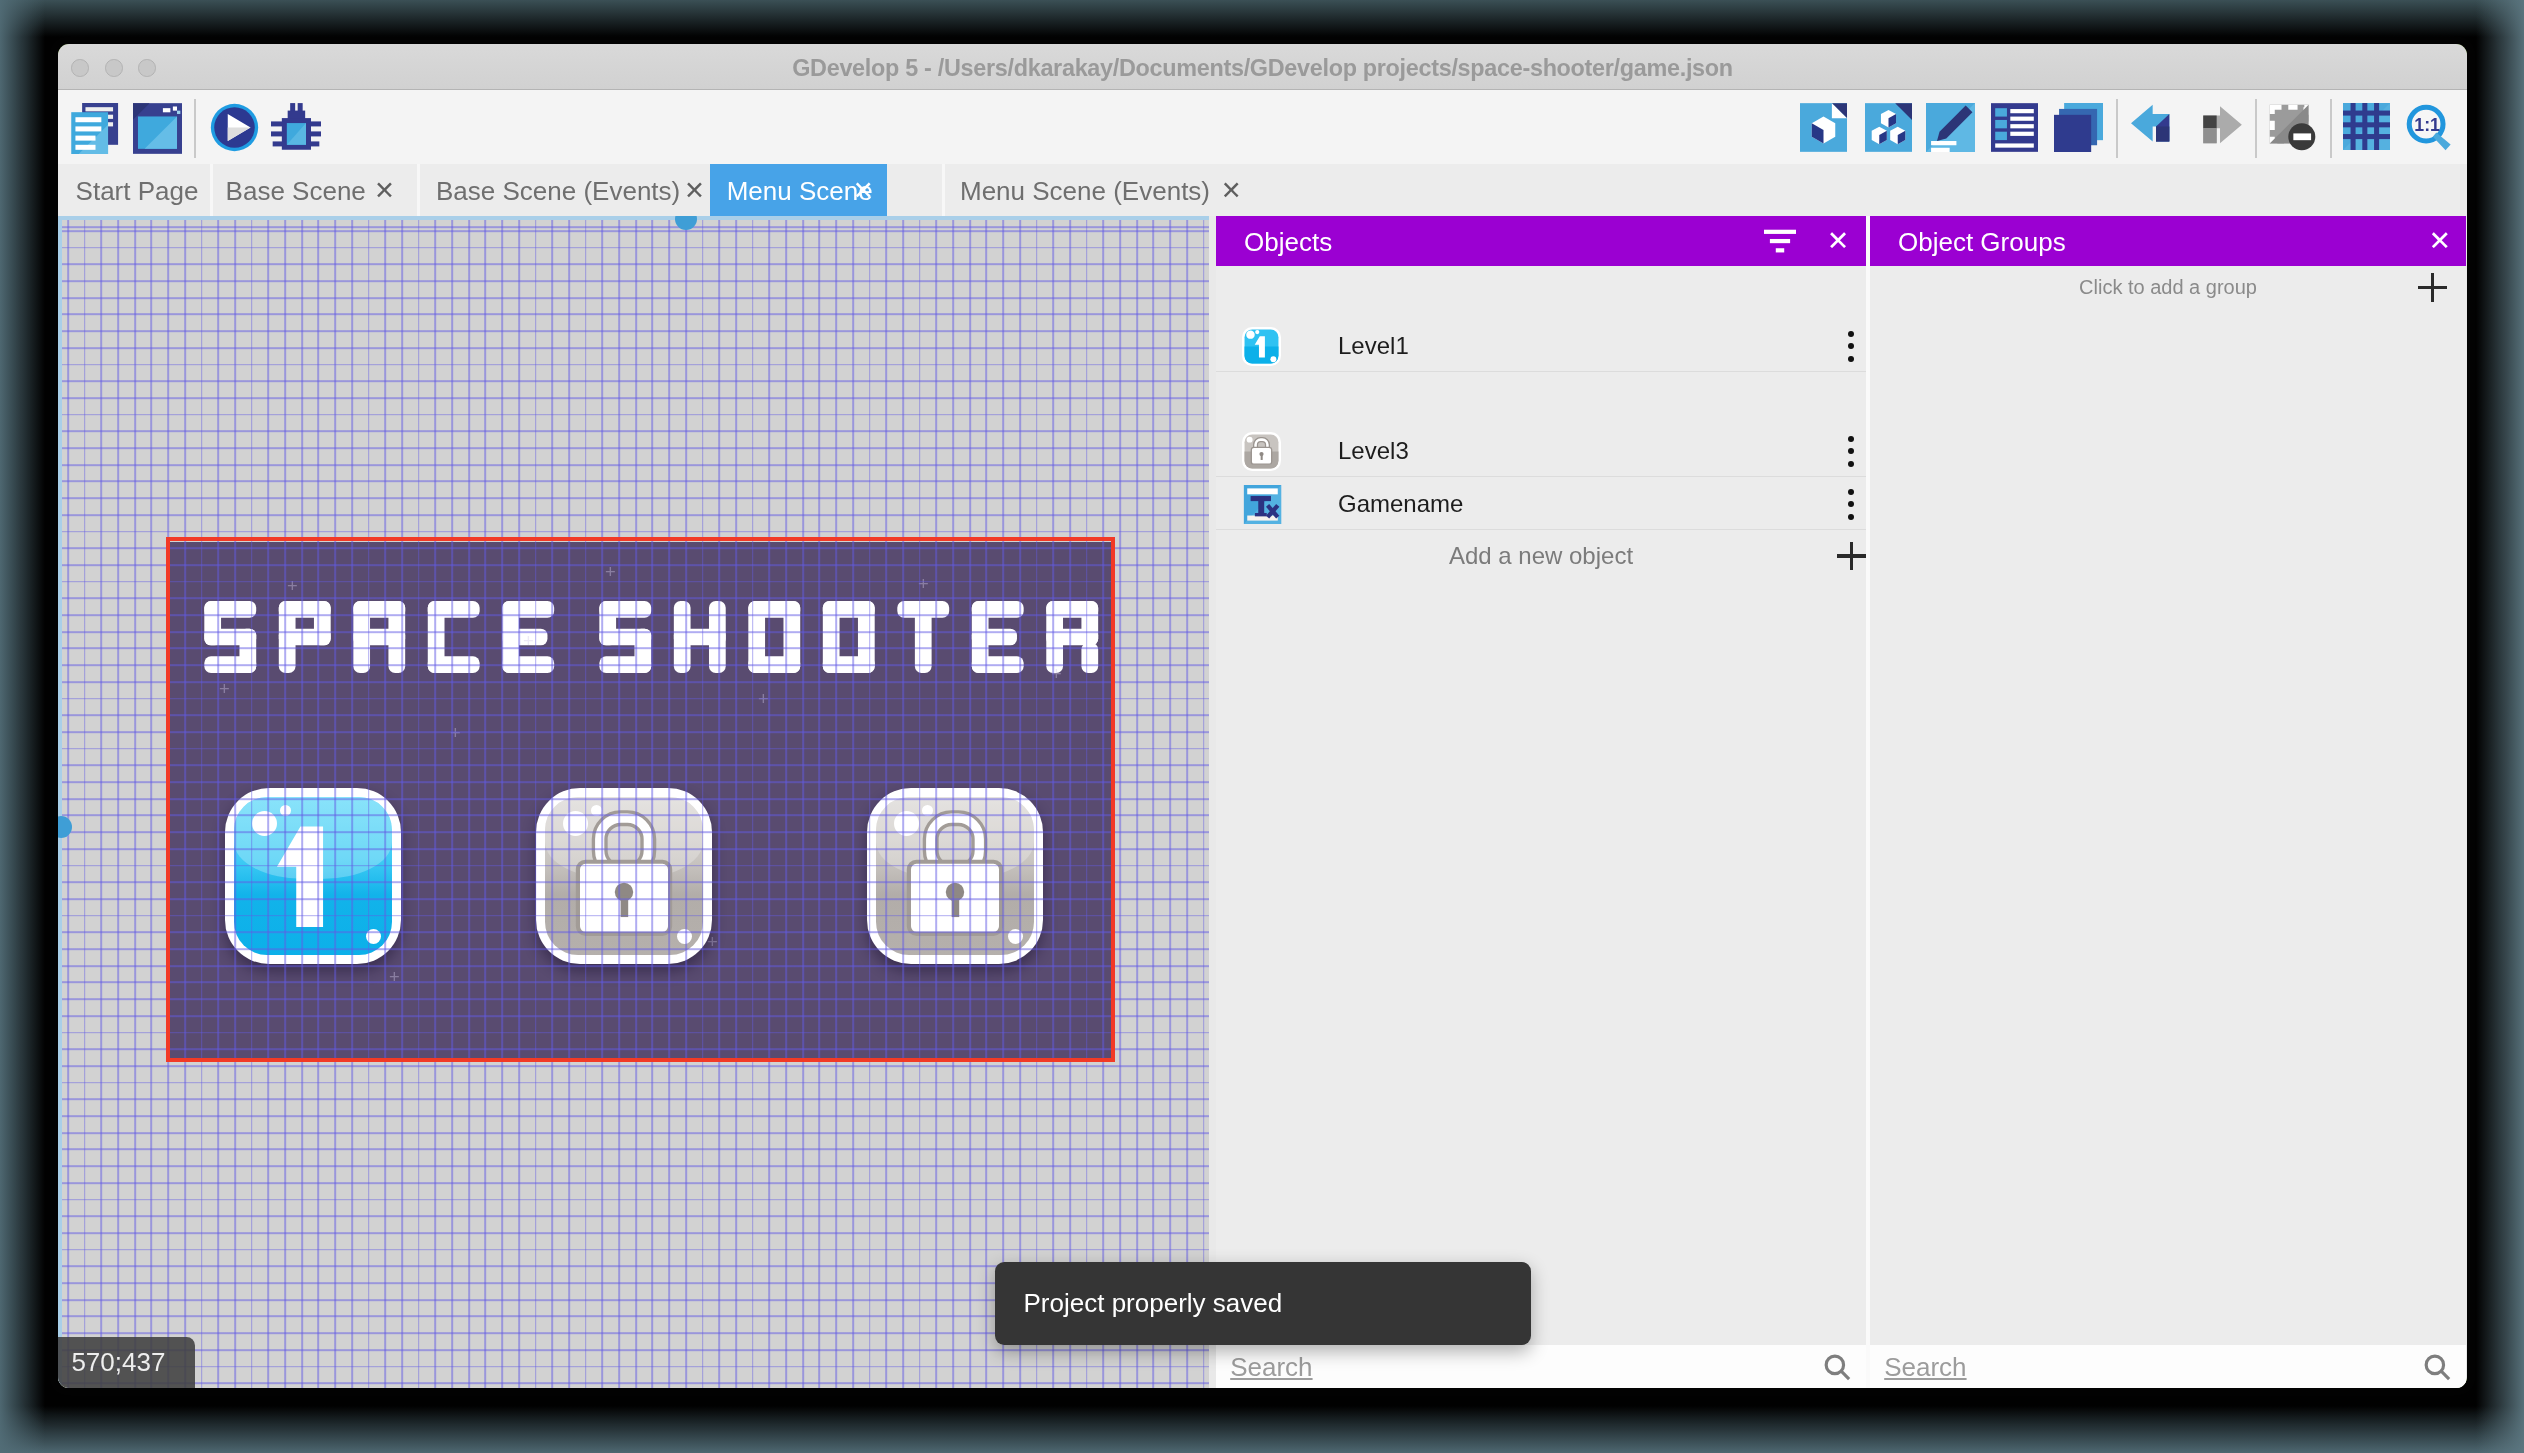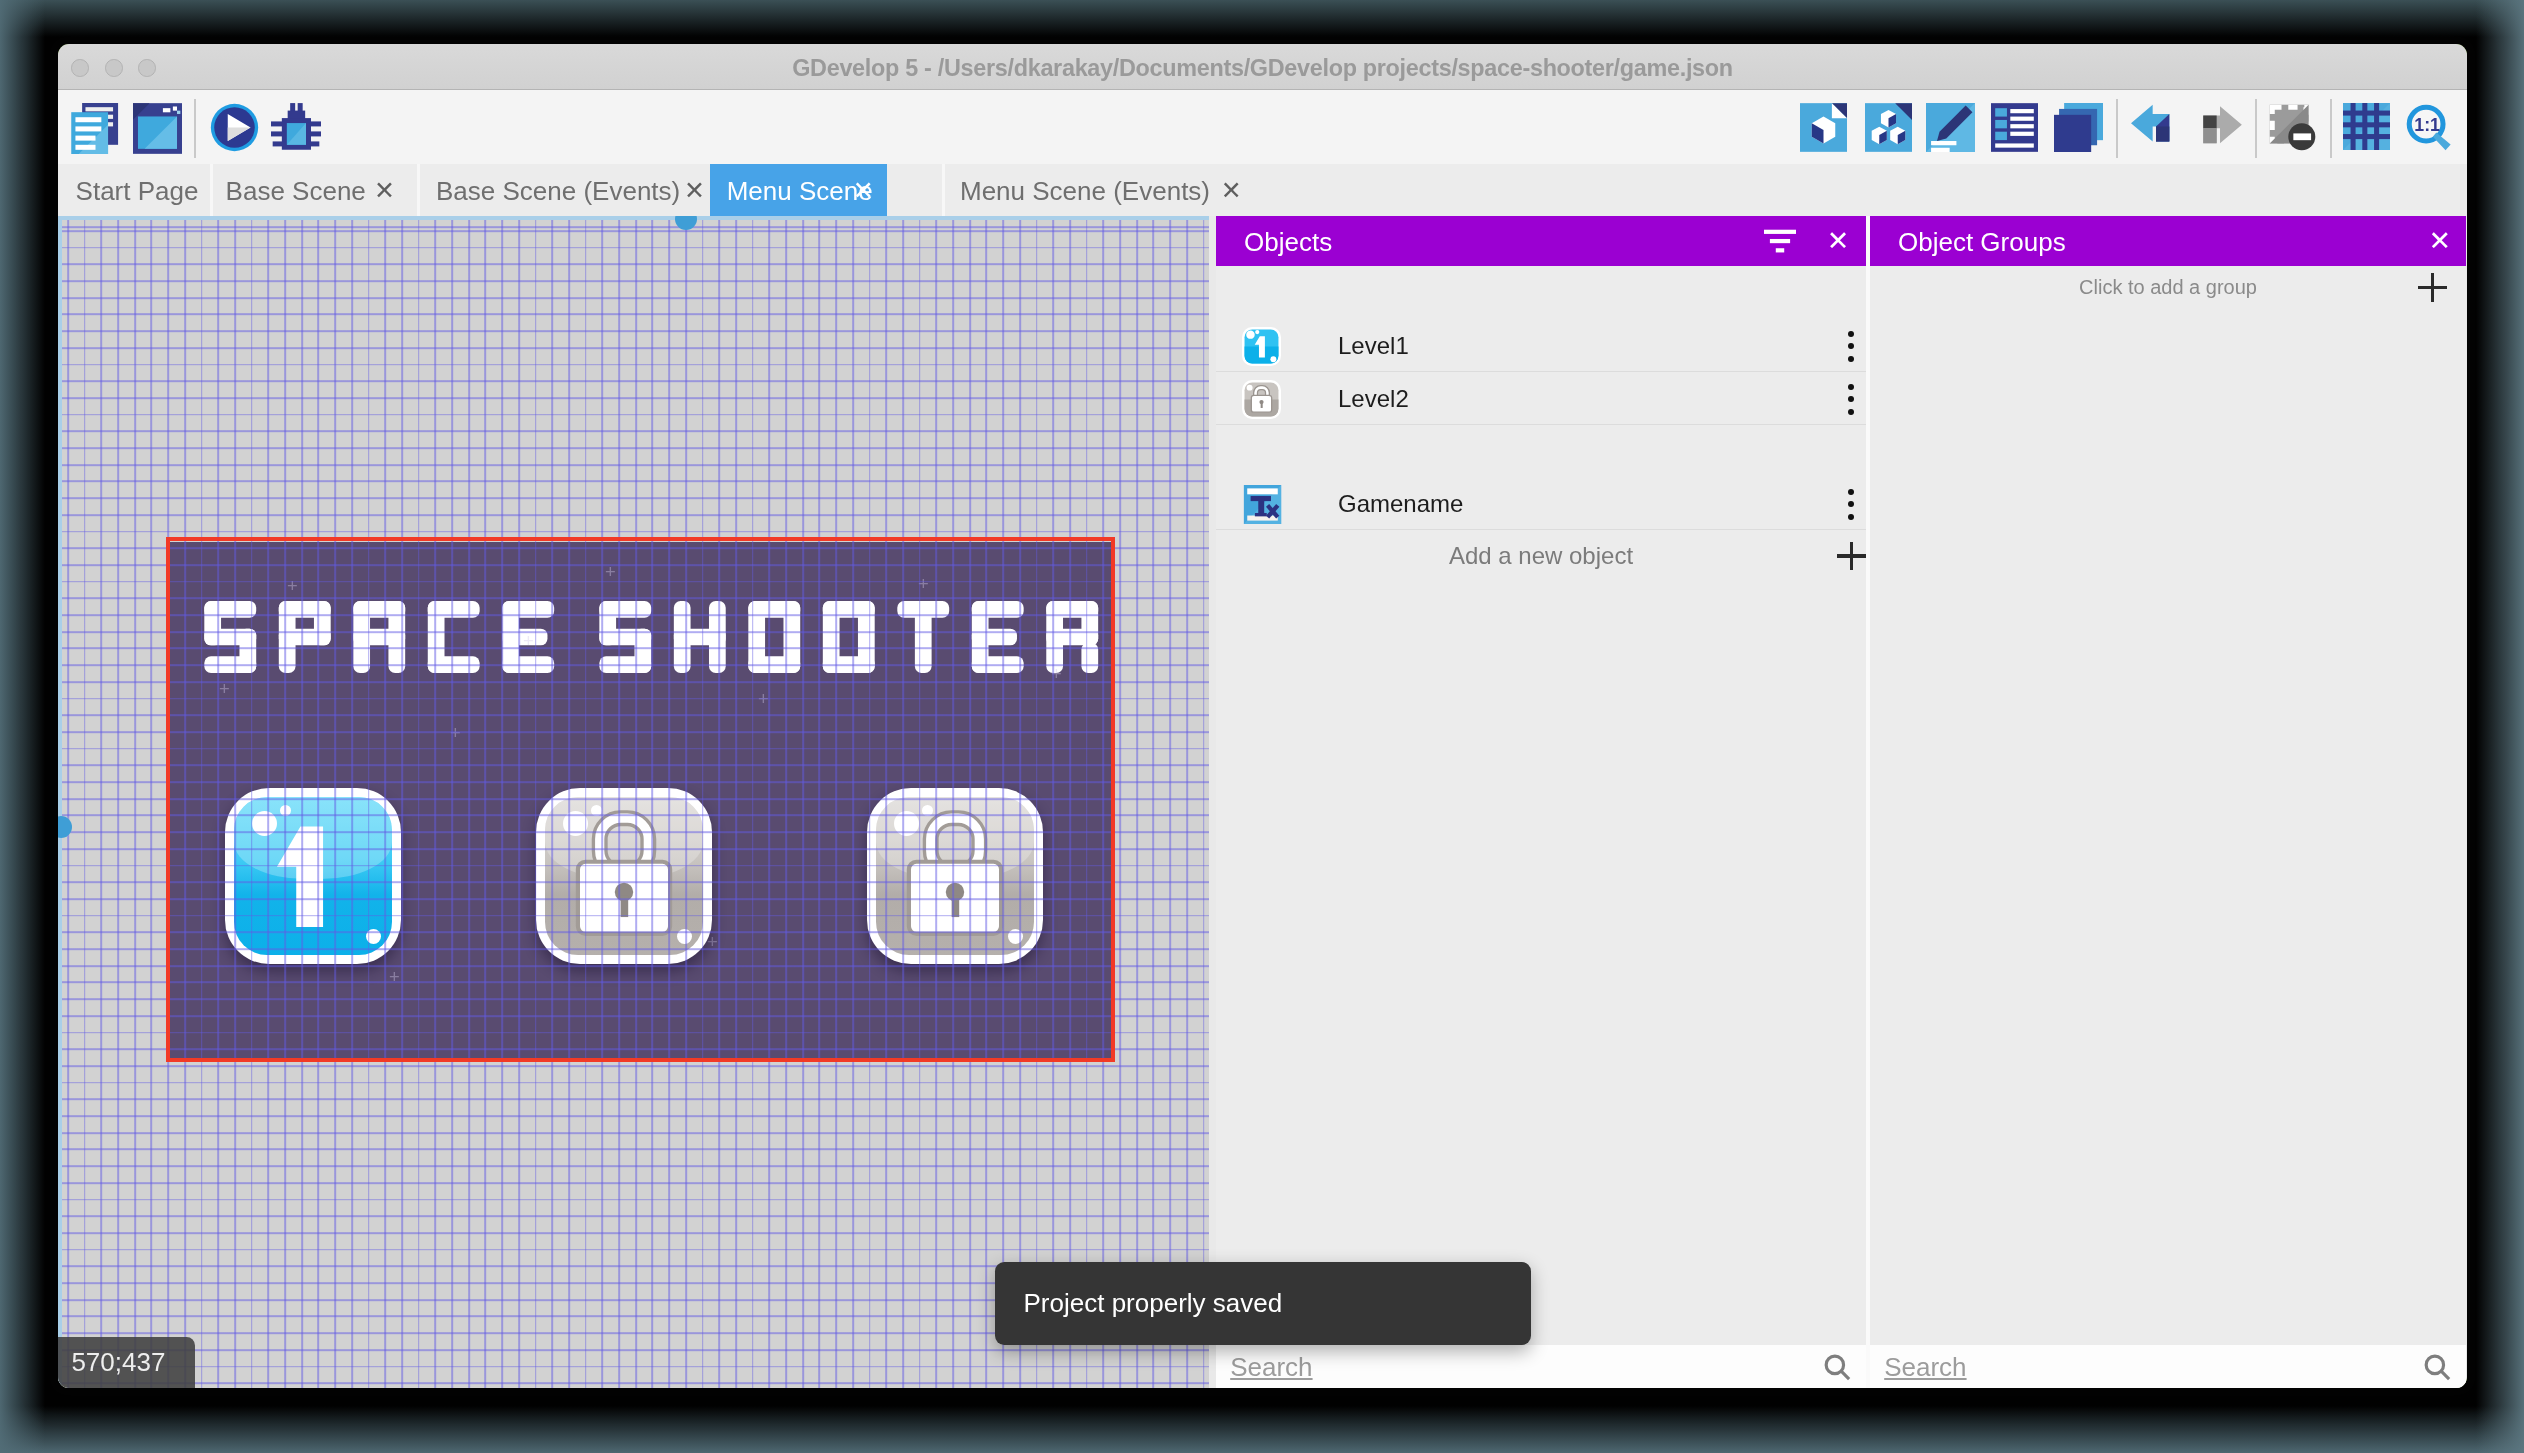--- a/index.html
+++ b/index.html
@@ -378,33 +378,33 @@
             <circle cx="18" cy="6" r="2.5" fill="#fff"></circle>
             <circle cx="37" cy="38" r="3.5" fill="#fff"></circle>
         </svg>
         <span class="lbl">Level1</span>
         <div class="menu">
             <i style="top:11.7px"></i>
             <i style="top:24px"></i>
             <i style="top:37px"></i>
           </div>
       </div>
-      <div class="row" style="top:156px">
+      <div class="row" style="top:208px">
         <svg class="ricon" width="39" height="39" viewBox="0 0 46 46">
           <rect x="0" y="0" width="46" height="46" rx="12" fill="#fff"></rect>
           <rect x="3" y="3" width="40" height="40" rx="9" fill="#c8c4c0"></rect>
           <path d="M3 23 h40 v11 a9 9 0 0 1 -9 9 h-22 a9 9 0 0 1 -9 -9 z" fill="#aca7a2"></path>
           <rect x="16" y="9" width="14" height="15" rx="6" fill="none" stroke="#9a948f" stroke-width="6"></rect>
           <rect x="16" y="9" width="14" height="15" rx="6" fill="none" stroke="#ffffff" stroke-width="3"></rect>
           <rect x="11" y="18" width="24" height="20" rx="3" fill="#fff" stroke="#9a948f" stroke-width="1.5"></rect>
           <circle cx="23" cy="26" r="2.5" fill="#8f8984"></circle>
             <rect x="22" y="27" width="2.4" height="6" fill="#8f8984"></rect>
           <circle cx="9" cy="9" r="3.5" fill="#fff"></circle>
         </svg>
-        <span class="lbl">Level2</span>
+        <span class="lbl">Level3</span>
         <div class="menu">
             <i style="top:11.7px"></i>
             <i style="top:24px"></i>
             <i style="top:37px"></i>
           </div>
       </div>
       <div class="row" style="top:261px">
         <svg class="ricon" width="37" height="39" viewBox="0 0 44 46" style="left:27px">
           <rect x="0" y="0" width="44" height="46" fill="#42a5dc"></rect>
           <polygon points="44,0 44,46 0,46" fill="#54b2e2"></polygon>

